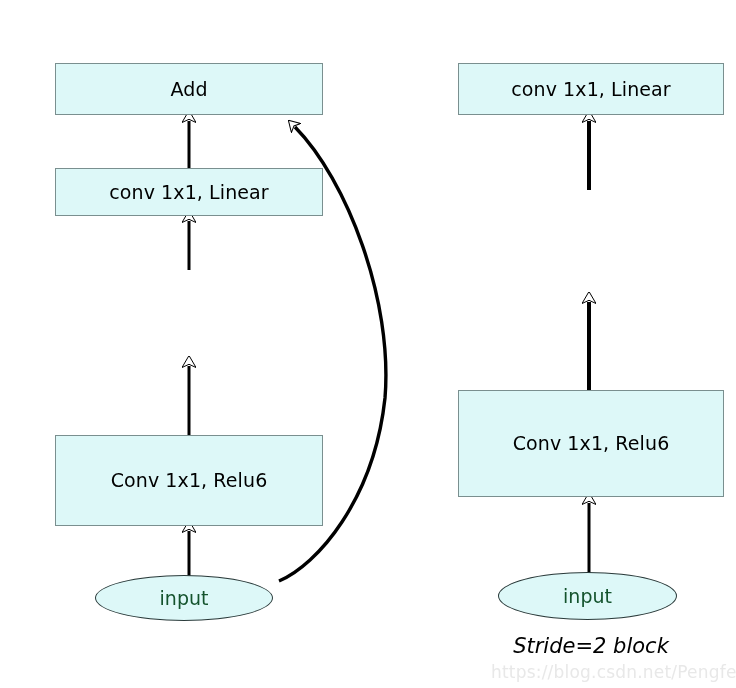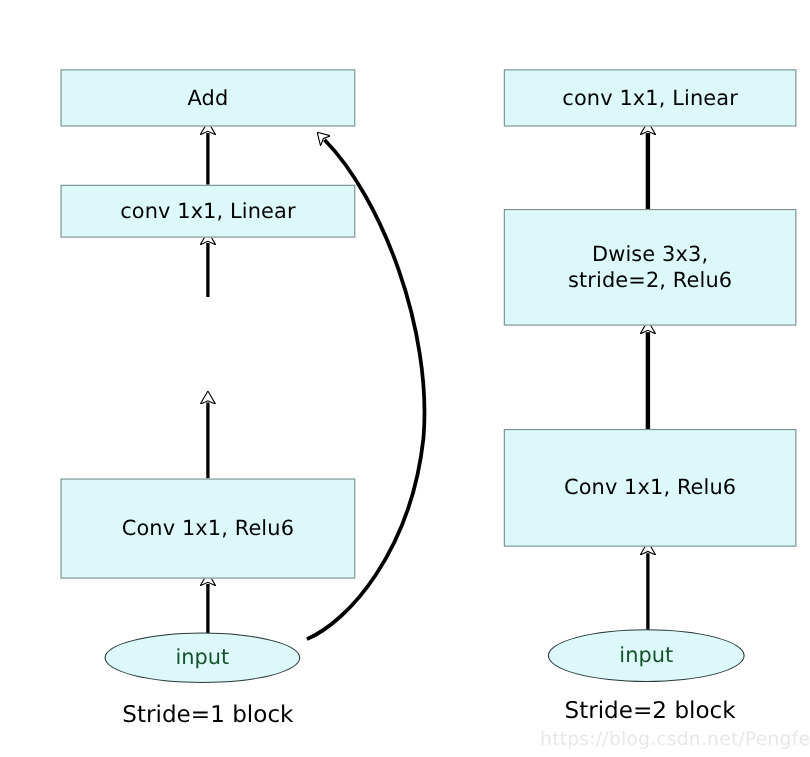--- a/index.html
+++ b/index.html
@@ -122,28 +122,25 @@
 
   <div class="node-box" style="left:38px; top:63px; width:268px; height:52px;">Add</div>
 
   <div class="node-box" style="left:38px; top:168px; width:268px; height:48px;">conv 1x1, Linear</div>
 
 
   <div class="node-box" style="left:38px; top:435px; width:268px; height:91px;">Conv 1x1, Relu6</div>
 
   <div class="node-ellipse" style="left:78px; top:575px; width:178px; height:46px;">input</div>
 
-  <div class="caption" style="left:38px; top:637px; width:268px;">Stride=1 block</div>
 
   <div class="node-box" style="left:441px; top:63px; width:266px; height:52px;">conv 1x1, Linear</div>
 
-  <div class="node-box" style="left:441px; top:190px; width:266px; height:106px;">Dwise 3x3,
-stride=2, Relu6</div>
 
   <div class="node-box" style="left:441px; top:390px; width:266px; height:107px;">Conv 1x1, Relu6</div>
 
   <div class="node-ellipse" style="left:481px; top:572px; width:179px; height:48px;">input</div>
 
-  <div class="caption" style="left:441px; top:634px; width:266px;">Stride=2 block</div>
+  <div class="caption" style="left:441px; top:634px; width:266px;font-style:italic;">Stride=2 block</div>
 
   <div class="watermark" style="left:474px; top:662px;">https://blog.csdn.net/Pengfei_Chen</div>
 
 </div>
 
 </body></html>

